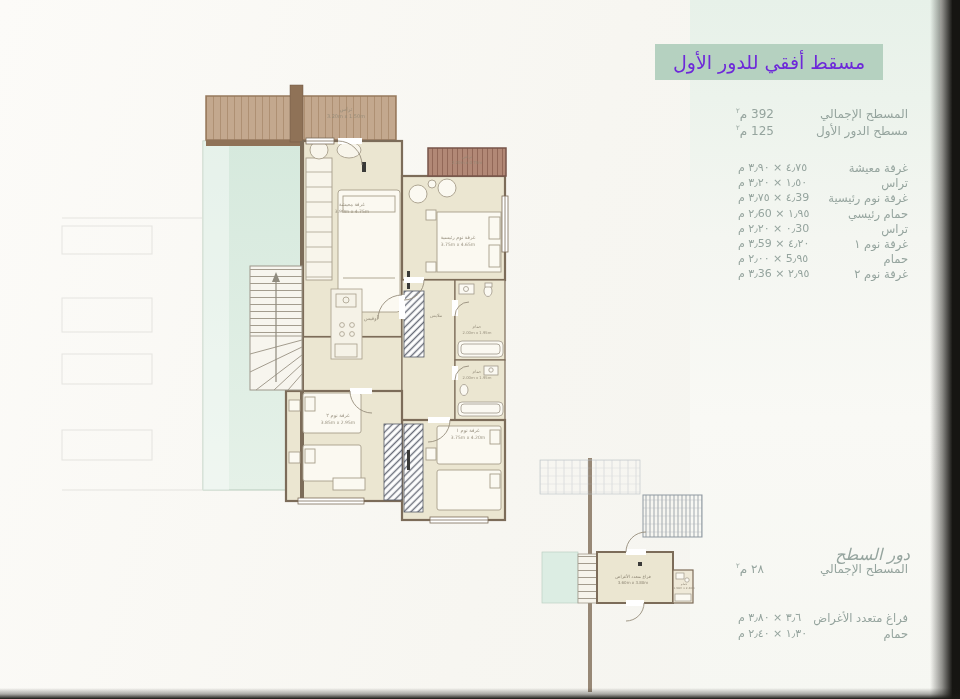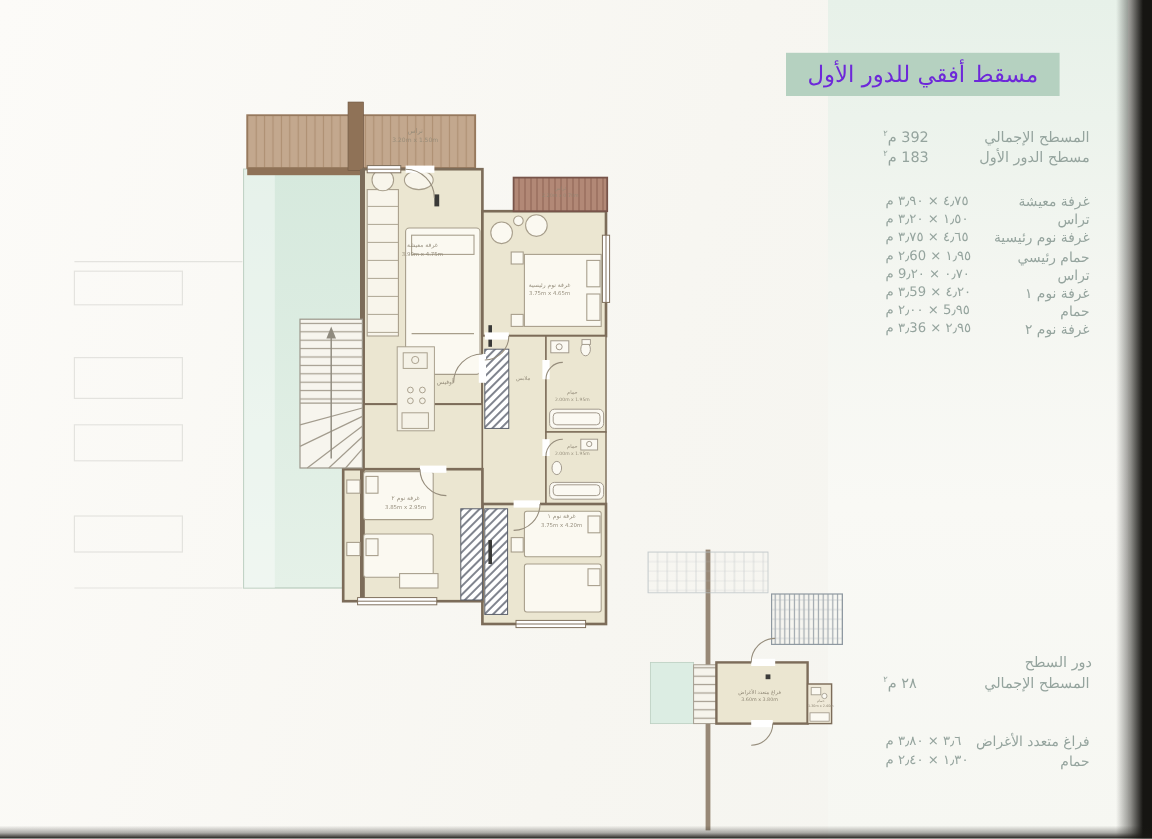--- a/index.html
+++ b/index.html
@@ -15,21 +15,21 @@
   .headerbox{position:absolute;left:655px;top:44px;width:228px;height:36px;
         background:#b5d1c0;color:#6d28d9;display:flex;align-items:center;justify-content:center;
         font-size:19px;}
   .arow,.trow{position:absolute;display:flex;justify-content:space-between;
         direction:rtl;color:#95a49e;}
   .arow{left:736px;width:172px;font-size:12px;}
   .trow{left:738px;width:170px;font-size:11.5px;}
   .rdims{font-size:11px;}
   .aval sup{font-size:7px;}
   .rtitle{position:absolute;left:740px;width:170px;text-align:right;direction:rtl;
-        color:#95a49e;font-size:12px;}
+        color:#95a49e;font-size:16px;font-style:italic;}
   svg{position:absolute;left:0;top:0;}
   svg text{font-family:"DejaVu Sans",sans-serif;fill:#8e8674;}
 </style>
 </head>
 <body>
 
 <div class="page">
 
   <div class="mintband"></div>
 
@@ -274,42 +274,42 @@
   </svg>
 
   <div class="headerbox">مسقط أفقي للدور الأول</div>
 
   <div class="arow" style="top:107px">
     <span>المسطح الإجمالي</span>
     <span class="aval"><span>392 م</span><sup>٢</sup></span>
   </div>
   <div class="arow" style="top:124px">
     <span>مسطح الدور الأول</span>
-    <span class="aval"><span>183 م</span><sup>٢</sup></span>
+    <span class="aval"><span>125 م</span><sup>٢</sup></span>
   </div>
 
   <div class="trow" style="top:161px">
     <span>غرفة معيشة</span>
     <span class="rdims">٤٫٧٥ × ٣٫٩٠ م</span>
   </div>
   <div class="trow" style="top:176px">
     <span>تراس</span>
     <span class="rdims">١٫٥٠ × ٣٫٢٠ م</span>
   </div>
   <div class="trow" style="top:191px">
     <span>غرفة نوم رئيسية</span>
-    <span class="rdims">٤٫٦٥ × ٣٫٧٥ م</span>
+    <span class="rdims">٤٫39 × ٣٫٧٥ م</span>
   </div>
   <div class="trow" style="top:207px">
     <span>حمام رئيسي</span>
     <span class="rdims">١٫٩٥ × ٢٫60 م</span>
   </div>
   <div class="trow" style="top:222px">
     <span>تراس</span>
-    <span class="rdims">٠٫٧٠ × 9٫٢٠ م</span>
+    <span class="rdims">٠٫30 × ٢٫٢٠ م</span>
   </div>
   <div class="trow" style="top:237px">
     <span>غرفة نوم ١</span>
     <span class="rdims">٤٫٢٠ × ٣٫59 م</span>
   </div>
   <div class="trow" style="top:252px">
     <span>حمام</span>
     <span class="rdims">5٫٩٥ × ٢٫٠٠ م</span>
   </div>
   <div class="trow" style="top:267px">

